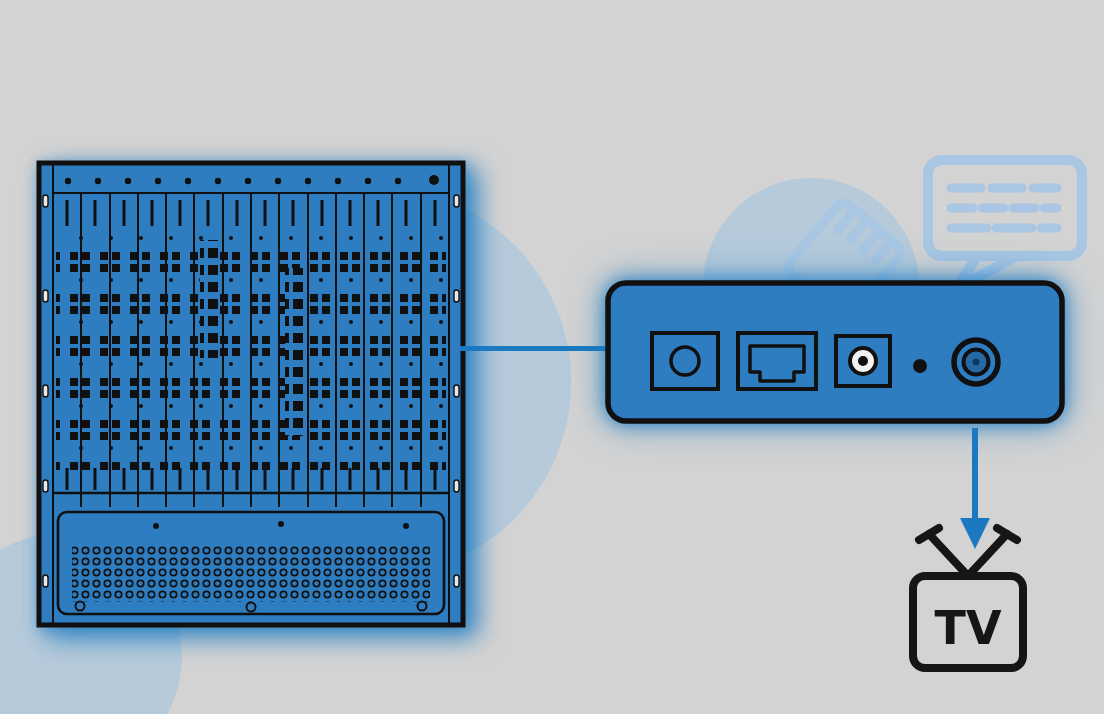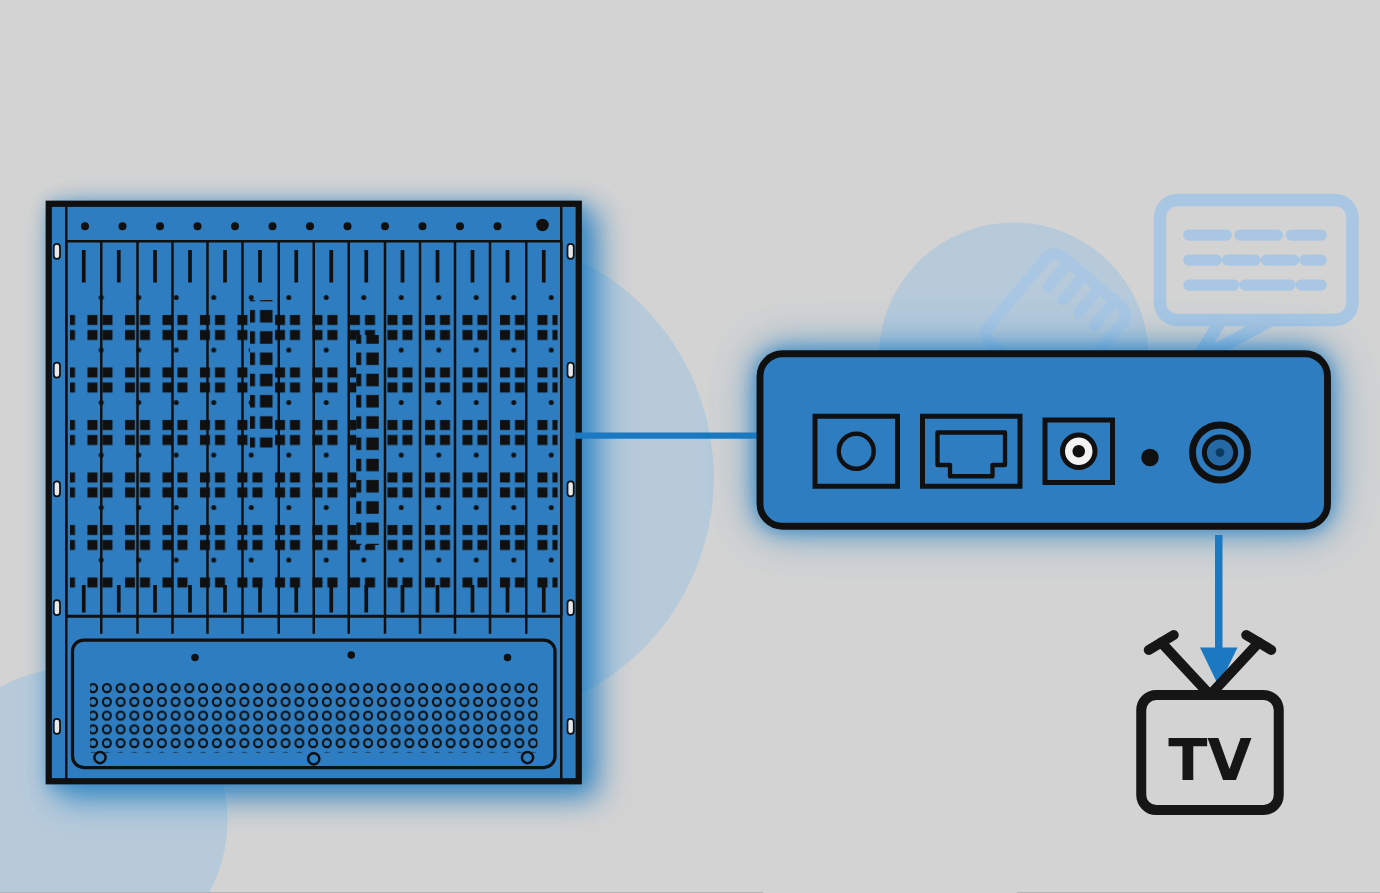--- a/index.html
+++ b/index.html
@@ -6,21 +6,21 @@
   #canvas{position:relative;width:1104px;height:714px;background:#d3d3d3;overflow:hidden;margin:0 auto;}
   .abs{position:absolute;}
   .decor-circle{border-radius:50%;background:rgba(158,194,224,0.55);}
   #circle-main{left:183px;top:188px;width:388px;height:388px;}
   #circle-bottomleft{left:-62px;top:534px;width:244px;height:244px;}
   #circle-topright{left:703px;top:178px;width:216px;height:216px;}
   #chassis-wrap{left:36px;top:160px;filter:drop-shadow(10px 8px 12px rgba(27,121,192,0.75)) drop-shadow(2px 2px 6px rgba(27,121,192,0.5));}
   #stb-wrap{left:602px;top:278px;filter:drop-shadow(0 0 9px rgba(27,121,192,0.9)) drop-shadow(0 0 18px rgba(27,121,192,0.45));}
   #link-line{left:460px;top:346px;width:150px;height:5px;background:#1a79c0;}
   #arrow-wrap{left:953px;top:425px;}
-  #tv-wrap{left:893px;top:498px;}
+  #tv-wrap{left:893px;top:518px;}
   #bubble-wrap{left:915px;top:150px;}
   #plug-wrap{left:755px;top:185px;}
 </style>
 </head>
 <body>
 
 <div id="canvas">
 
   <div class="abs decor-circle" id="circle-main"></div>
   <div class="abs decor-circle" id="circle-bottomleft"></div>

